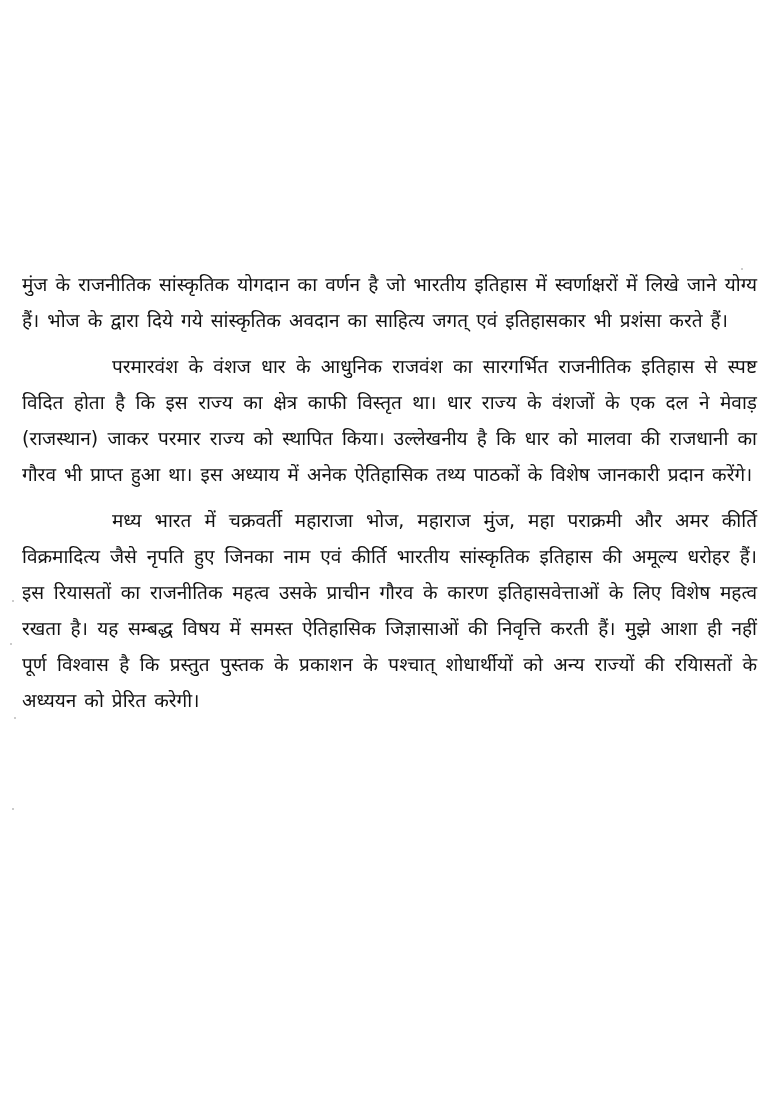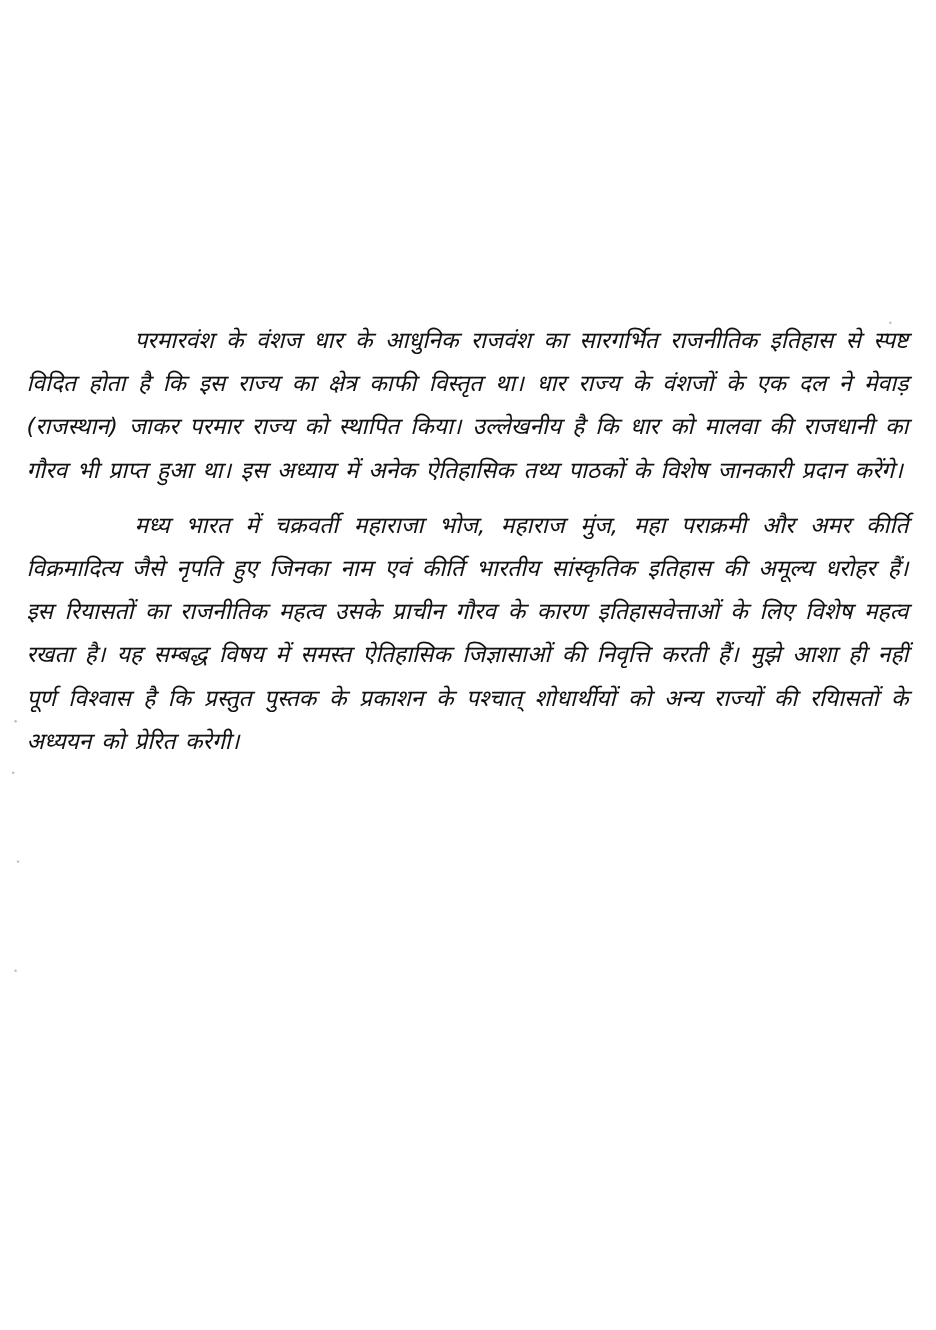--- a/index.html
+++ b/index.html
@@ -27,34 +27,34 @@
     line-height: 36px;
     text-align: justify;
     text-align-last: left;
     word-spacing: 2px;
   }
   .para + .para {
     margin-top: 10px;
   }
   .indent {
     text-indent: 90px;
-    font-style: italic;
   }
   .speck {
     position: absolute;
     width: 2px;
     height: 2px;
     background: #bbbbbb;
     border-radius: 1px;
   }
 </style>
 </head>
 <body>
 
 <div class="page">
+  <p class="para">मुंज के राजनीतिक सांस्कृतिक योगदान का वर्णन है जो भारतीय इतिहास में स्वर्णाक्षरों में लिखे जाने योग्य हैं। भोज के द्वारा दिये गये सांस्कृतिक अवदान का साहित्य जगत् एवं इतिहासकार भी प्रशंसा करते हैं।</p>
   <p class="para indent">परमारवंश के वंशज धार के आधुनिक राजवंश का सारगर्भित राजनीतिक इतिहास से स्पष्ट विदित होता है कि इस राज्य का क्षेत्र काफी विस्तृत था। धार राज्य के वंशजों के एक दल ने मेवाड़ (राजस्थान) जाकर परमार राज्य को स्थापित किया। उल्लेखनीय है कि धार को मालवा की राजधानी का गौरव भी प्राप्त हुआ था। इस अध्याय में अनेक ऐतिहासिक तथ्य पाठकों के विशेष जानकारी प्रदान करेंगे।</p>
   <p class="para indent">मध्य भारत में चक्रवर्ती महाराजा भोज, महाराज मुंज, महा पराक्रमी और अमर कीर्ति विक्रमादित्य जैसे नृपति हुए जिनका नाम एवं कीर्ति भारतीय सांस्कृतिक इतिहास की अमूल्य धरोहर हैं। इस रियासतों का राजनीतिक महत्व उसके प्राचीन गौरव के कारण इतिहासवेत्ताओं के लिए विशेष महत्व रखता है। यह सम्बद्ध विषय में समस्त ऐतिहासिक जिज्ञासाओं की निवृत्ति करती हैं। मुझे आशा ही नहीं पूर्ण विश्वास है कि प्रस्तुत पुस्तक के प्रकाशन के पश्चात् शोधार्थीयों को अन्य राज्यों की रयिासतों के अध्ययन को प्रेरित करेगी।</p>
 </div>
 
 <span class="speck" style="left:741px; top:268px;"></span>
 <span class="speck" style="left:12px; top:600px;"></span>
 <span class="speck" style="left:10px; top:643px;"></span>
 <span class="speck" style="left:14px; top:717px;"></span>
 <span class="speck" style="left:12px; top:808px;"></span>
 

